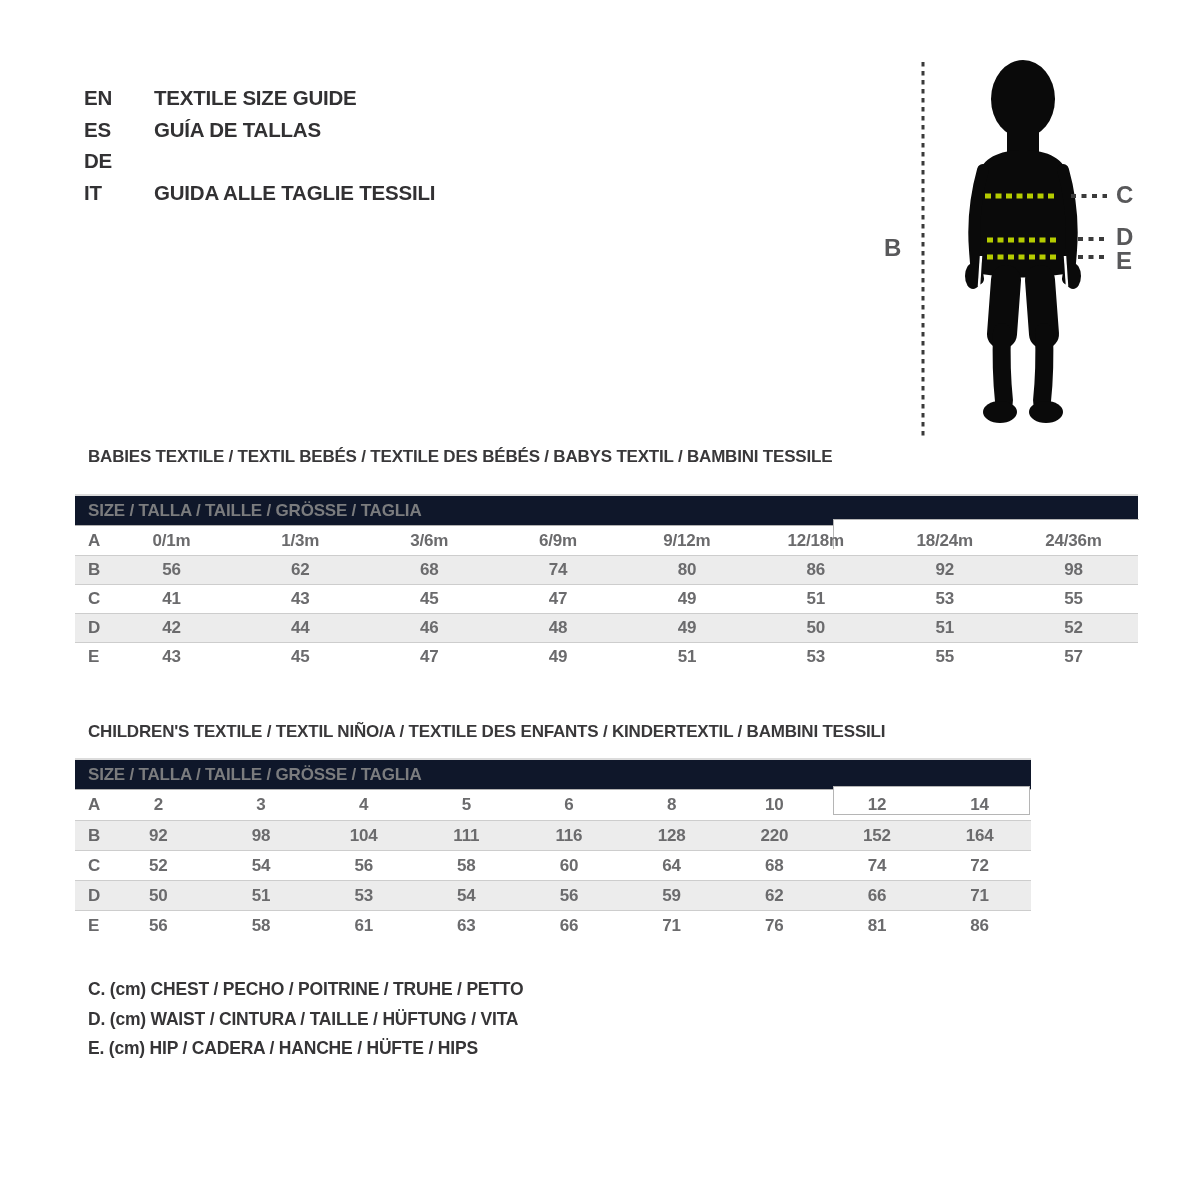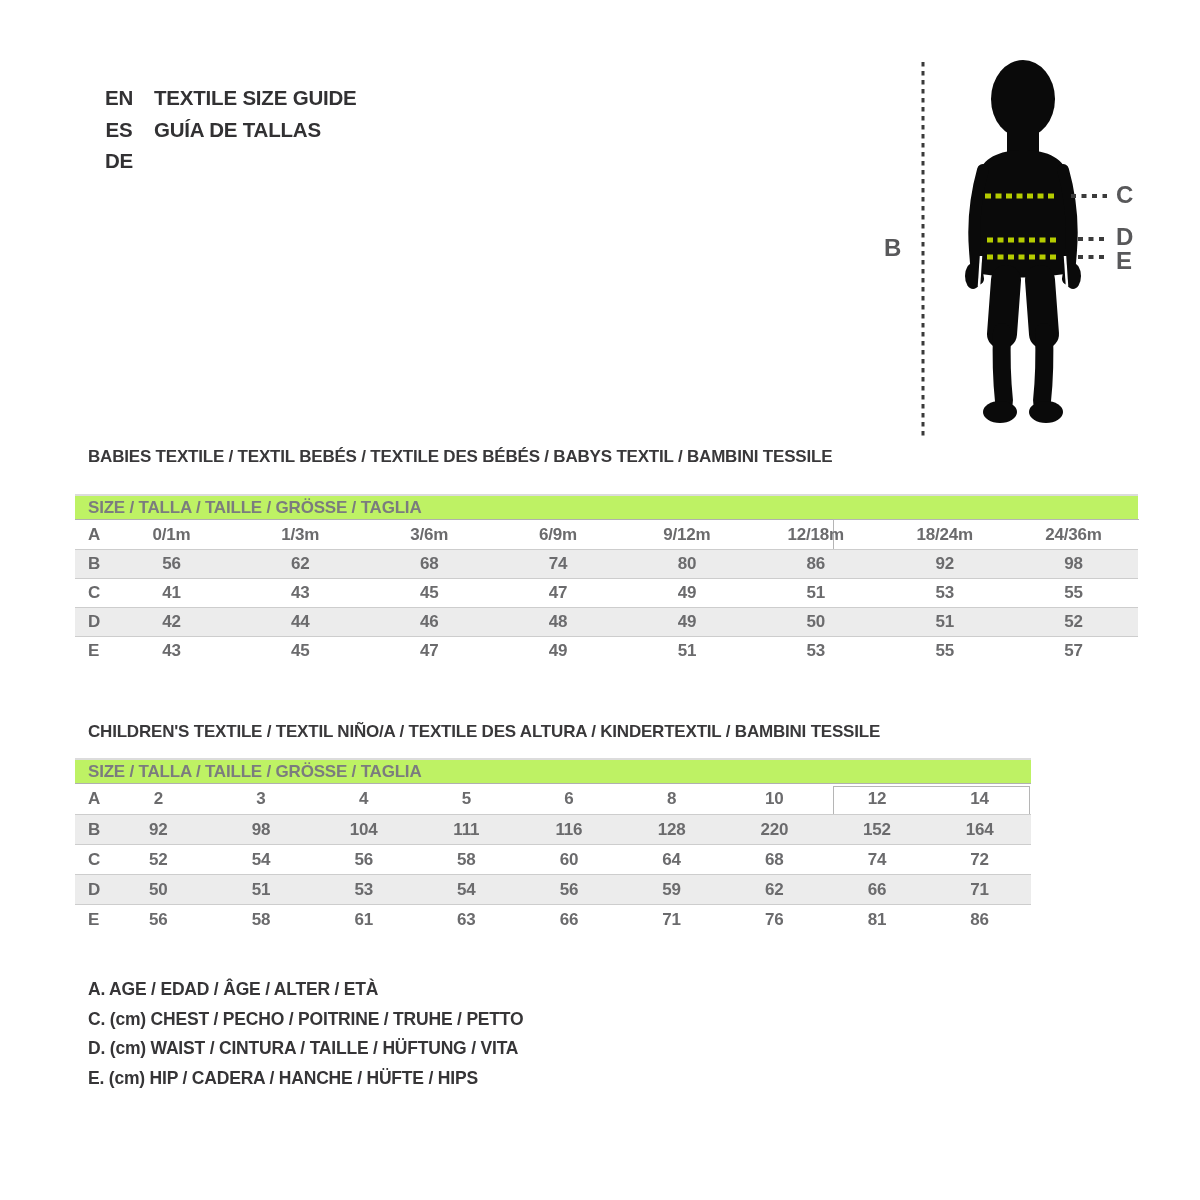--- a/index.html
+++ b/index.html
@@ -3,36 +3,36 @@
 <meta charset="utf-8">
 <style>
   html,body{margin:0;padding:0;background:#ffffff;}
   .canvas{
     position:relative;width:1200px;height:1200px;background:#ffffff;overflow:hidden;
     font-family:"Liberation Sans",sans-serif;font-weight:bold;letter-spacing:-0.2px;
   }
   
   .lang-block{position:absolute;left:84px;top:82px;}
   .lang-row{display:flex;line-height:31.5px;font-size:20.5px;color:#323133;}
-  .lang-code{width:70px;flex:0 0 70px;text-align:center;}
+  .lang-code{width:70px;flex:0 0 70px;}
   
   .fig-svg{position:absolute;left:880px;top:50px;}
   .fig-label{position:absolute;color:#58585a;font-size:24px;line-height:24px;}
   .lbl-b{left:884px;top:236px;}
   .lbl-c{left:1116px;top:183px;}
   .lbl-d{left:1116px;top:225px;}
   .lbl-e{left:1116px;top:249px;}
   
   .sec-heading{position:absolute;left:88px;font-size:17px;color:#39383a;white-space:nowrap;text-align:right;}
   .head-babies{top:447px;}
   .head-children{top:722px;}
   
   .twrap{position:absolute;}
   .tbar{
-    height:26px;background:#bef264;border-top:2px solid #dcdcdc;border-bottom:1px solid #b0b0b0;
+    height:32px;background:#0f172a;border-top:2px solid #dcdcdc;border-bottom:1px solid #b0b0b0;
     box-sizing:border-box;display:flex;align-items:center;padding-left:13px;
     font-size:17px;color:#7b7c7e;
   }
   table.sizes{border-collapse:separate;border-spacing:0;width:100%;table-layout:fixed;}
   table.sizes td{
     position:relative;z-index:2;background:transparent;box-sizing:border-box;
     text-align:center;vertical-align:middle;font-size:17px;color:#6b6b6d;
     font-weight:bold;padding:0;
   }
   table.sizes td.lt{text-align:left;padding-left:13px;color:#68686a;}
@@ -59,20 +59,24 @@
     <div class="lang-row">
       <span class="lang-code">EN</span>
       <span class="lang-title">TEXTILE SIZE GUIDE</span>
     </div>
     <div class="lang-row">
       <span class="lang-code">ES</span>
       <span class="lang-title">GUÍA DE TALLAS</span>
     </div>
     <div class="lang-row">
       <span class="lang-code">DE</span>
+    </div>
+    <div class="lang-row">
+      <span class="lang-code">IT</span>
+      <span class="lang-title">GUIDA ALLE TAGLIE TESSILI</span>
     </div>
   </div>
 
   <svg class="fig-svg" width="270" height="400" viewBox="0 0 270 400">
     <line x1="43" y1="12" x2="43" y2="388" stroke="#3a3a3a" stroke-width="3" stroke-dasharray="4.5 4.5"></line>
     <g fill="#0a0a0a">
       <ellipse cx="143" cy="49" rx="32" ry="39"></ellipse>
       <rect x="127" y="78" width="32" height="24"></rect>
       <path d="M 98 128 C 100 109, 118 100, 143 100 C 168 100, 186 109, 188 128
                C 192 155, 193 182, 192 205 C 192 216, 189 222, 185 224
@@ -177,21 +181,21 @@
         <td>49</td>
         <td>51</td>
         <td>53</td>
         <td>55</td>
         <td>57</td>
       </tr>
     </tbody>
       </table>
   </div>
 
-  <div class="sec-heading head-children">CHILDREN'S TEXTILE / TEXTIL NIÑO/A / TEXTILE DES ALTURA / KINDERTEXTIL / BAMBINI TESSILE</div>
+  <div class="sec-heading head-children">CHILDREN'S TEXTILE / TEXTIL NIÑO/A / TEXTILE DES ENFANTS / KINDERTEXTIL / BAMBINI TESSILI</div>
 
   <div class="twrap" style="left:75px;top:758px;width:956px;">
     <div class="tbar">
       <span>SIZE / TALLA / TAILLE / GRÖSSE / TAGLIA</span>
     </div>
     <div class="overlay ov-children"></div>
     <table class="sizes t-children">
       <colgroup>
         <col style="width:32px">
           <col>
@@ -263,19 +267,18 @@
         <td>71</td>
         <td>76</td>
         <td>81</td>
         <td>86</td>
       </tr>
     </tbody>
       </table>
   </div>
 
   <div class="legend">
-    <div>A. AGE / EDAD / ÂGE / ALTER / ETÀ</div>
     <div>C. (cm) CHEST / PECHO / POITRINE / TRUHE / PETTO</div>
     <div>D. (cm) WAIST / CINTURA / TAILLE / HÜFTUNG / VITA</div>
     <div>E. (cm) HIP / CADERA / HANCHE / HÜFTE / HIPS</div>
   </div>
 
 </div>
 
 </body></html>

